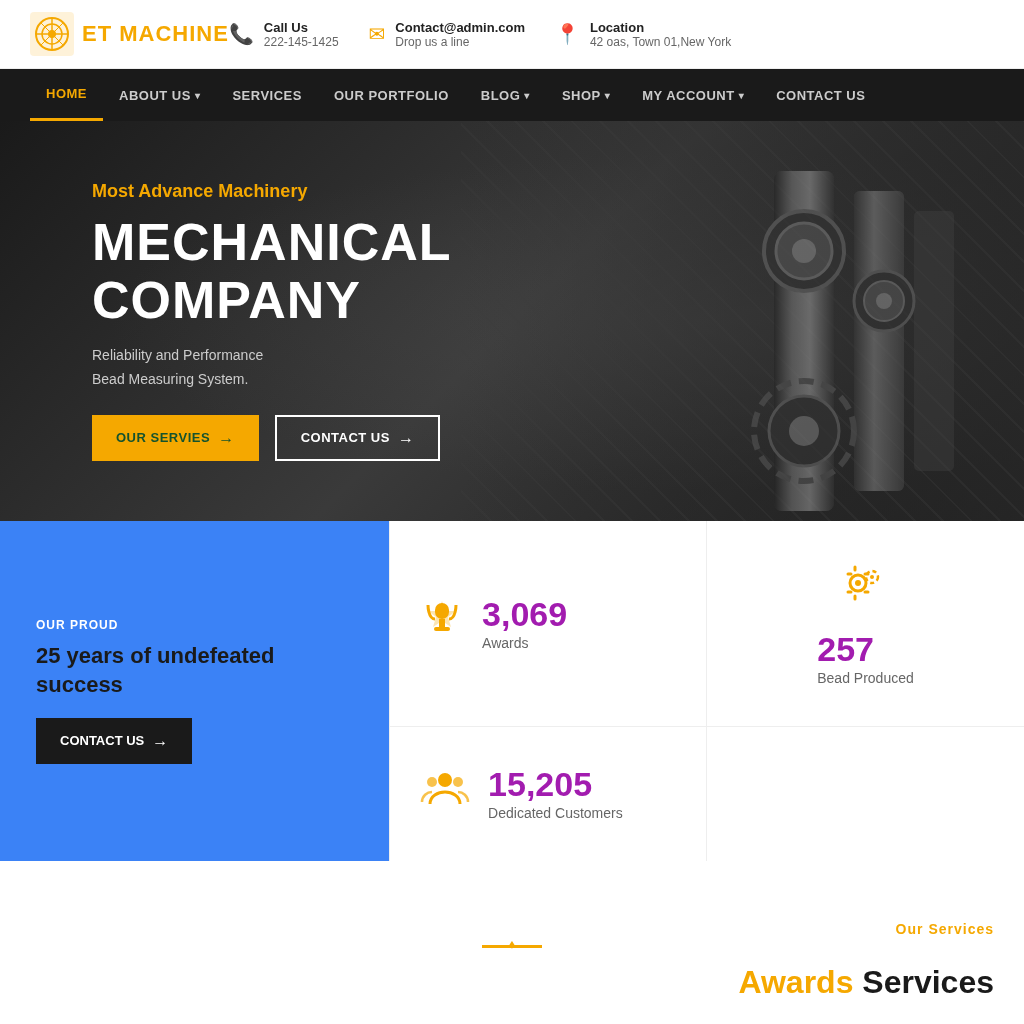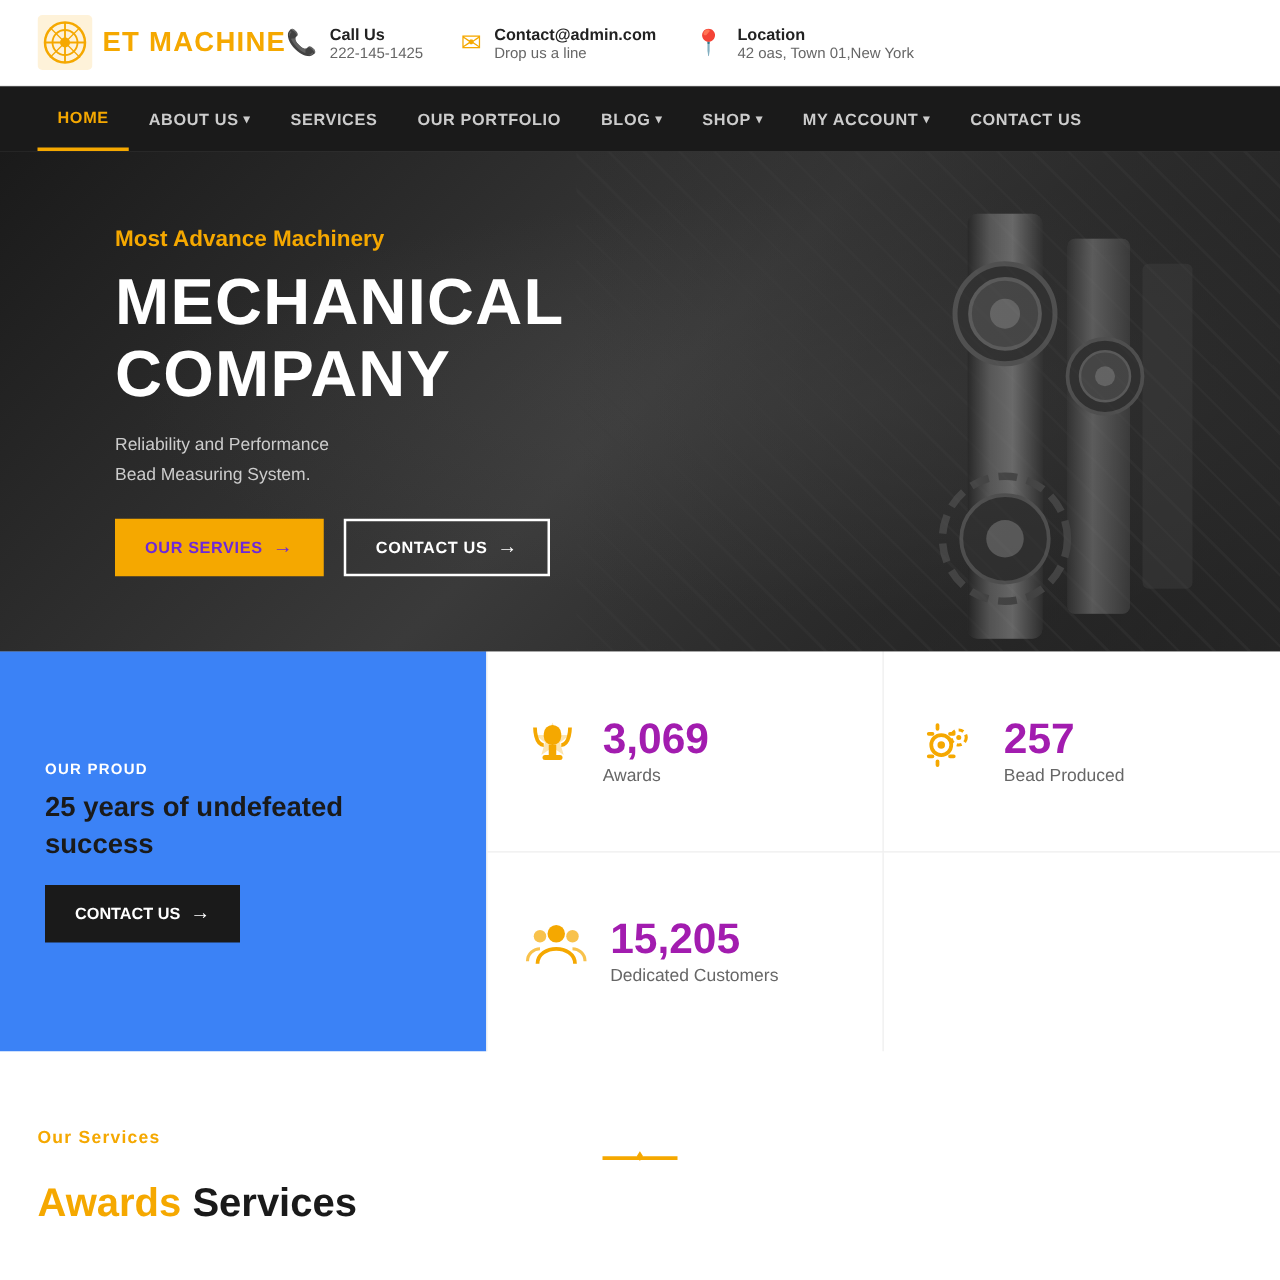--- a/index.html
+++ b/index.html
@@ -132,21 +132,21 @@
       font-size: 14px;
       margin-bottom: 8px;
     }
     .hero-buttons {
       display: flex;
       gap: 16px;
       margin-top: 28px;
     }
     .btn-primary {
       background: #f5a800;
-      color: #6d28d9;
+      color: #14532d;
       border: none;
       padding: 12px 24px;
       font-size: 13px;
       font-weight: 700;
       cursor: pointer;
       display: flex;
       align-items: center;
       gap: 8px;
       text-transform: uppercase;
       letter-spacing: 0.5px;
@@ -224,21 +224,21 @@
       border-left: 1px solid #eee;
     }
     .stat-cell {
       padding: 40px 30px;
       border-bottom: 1px solid #eee;
       border-right: 1px solid #eee;
       display: flex;
       align-items: center;
       gap: 18px;
     }
-    .stat-cell:nth-child(2), .stat-cell:nth-child(4) { border-right: none; }
+    .stat-cell:nth-child(2), .stat-cell:nth-child(4) { border-right: none; flex-direction: column; }
     .stat-cell:nth-child(3), .stat-cell:nth-child(4) { border-bottom: none; }
     .stat-icon {
       color: #f5a800;
       font-size: 36px;
       flex-shrink: 0;
     }
     .stat-info .number {
       font-size: 34px;
       font-weight: 900;
       color: #a21caf;
@@ -247,21 +247,21 @@
     }
     .stat-info .label {
       font-size: 14px;
       color: #666;
       font-weight: 500;
     }
 
     
     .services-section {
       padding: 60px 30px 20px;
-      text-align: left;
+      text-align: right;
       background: #fff;
     }
     .services-label {
       color: #f5a800;
       font-size: 14px;
       font-weight: 600;
       margin-bottom: 8px;
       letter-spacing: 1px;
     }
     .services-divider {

